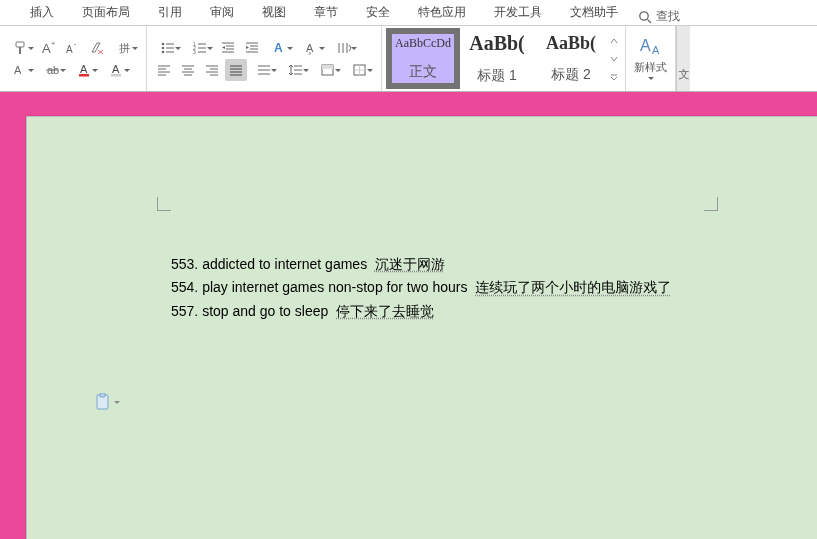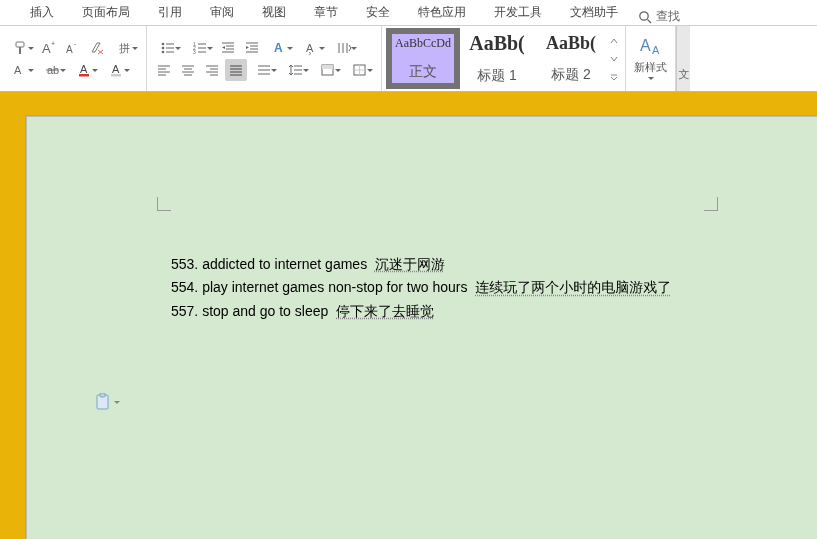--- a/index.html
+++ b/index.html
@@ -20,21 +20,21 @@
 .sbox{width:74px;display:flex;flex-direction:column;align-items:center;justify-content:center;cursor:pointer;border:1px solid transparent}
 .sbox.sel{border:6px solid #737373;background:#c4b5fd}
 .sprev{font-family:"Times New Roman",serif;color:#333;line-height:1}
 .slabel{font-size:14px;color:#555;margin-top:14px}
 .arrws{display:flex;flex-direction:column;justify-content:center;width:14px;margin-left:-1px}
 .arrws .btn{height:18px;min-width:14px}
 .newstyle{display:flex;flex-direction:column;align-items:center;justify-content:center;padding:0 8px;border-right:1px solid #d8d8d8;cursor:pointer}
 .newstyle .lbl{font-size:11px;color:#555;margin-top:2px}
 .newstyle.dd::after{content:"";border:3px solid transparent;border-top-color:#666;margin-top:2px}
 .rightedge{width:14px;background:#e8e8e8;border-left:1px solid #c8c8c8;display:flex;align-items:center;justify-content:center;font-size:11px;color:#666;writing-mode:vertical-lr}
-.canvas{background:#eab308;height:447px;position:relative;overflow:hidden}
+.canvas{background:#ec4899;height:447px;position:relative;overflow:hidden}
 .page{position:absolute;left:26px;top:24px;right:-6px;bottom:-6px;background:#d5e8d0;border:1px solid #bbb;box-shadow:0 0 0 1px rgba(0,0,0,0.06)}
 .marginmk{position:absolute;width:14px;height:14px}
 .marginmk.tl{left:130px;top:80px;border-left:1px solid #999;border-bottom:1px solid #999}
 .marginmk.tr{right:104px;top:80px;border-right:1px solid #999;border-bottom:1px solid #999}
 .doc{position:absolute;left:144px;top:136px;right:60px;font-size:14px;line-height:1.6;color:#000}
 .line{white-space:nowrap}
 .num{display:inline}
 .en{font-family:Arial,sans-serif}
 .cn{font-family:"SimSun","Microsoft YaHei",serif;text-decoration:underline dotted #888;text-underline-offset:2px}
 .fab{position:absolute;left:68px;top:276px;display:flex;align-items:center;cursor:pointer}

